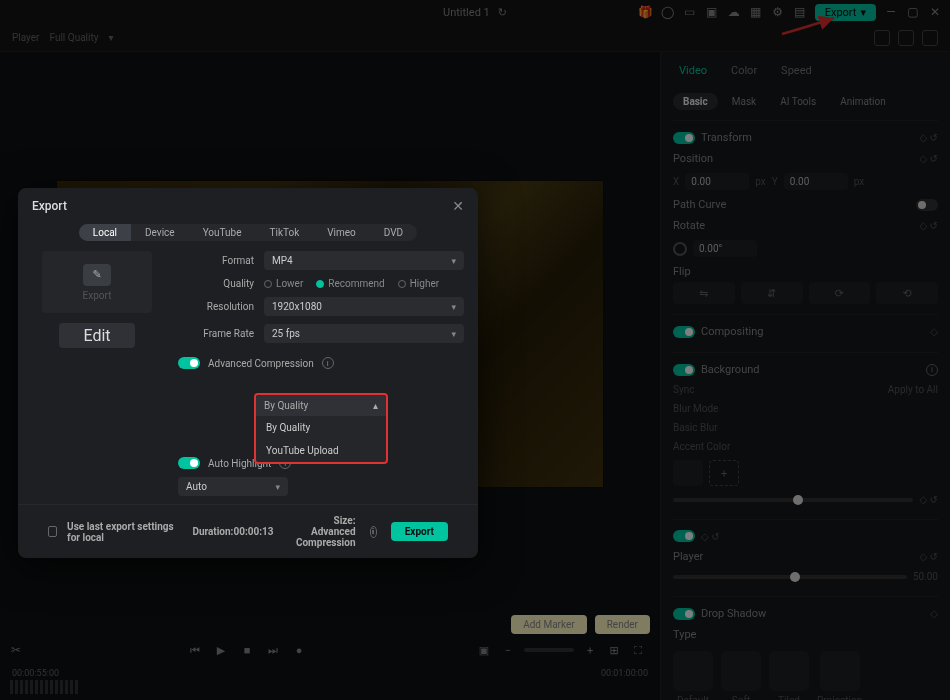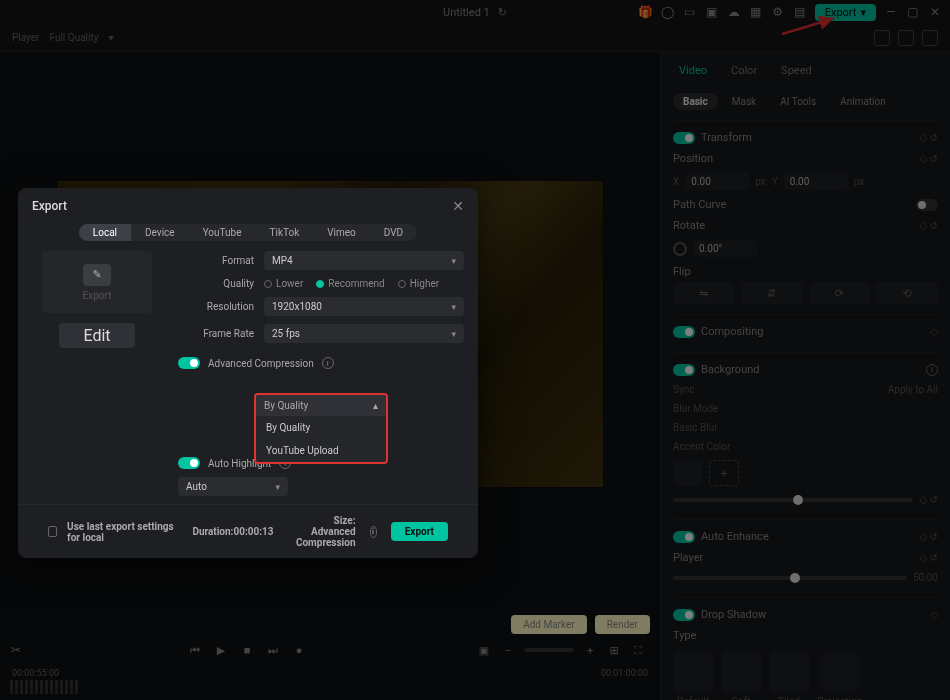--- a/index.html
+++ b/index.html
@@ -289,21 +289,20 @@
       </div>
       <div class="rrow">
           <div class="slider mid"></div>
           <span class="diamonds">◇ ↺</span>
         </div>
     </div>
 
     <div class="rsection">
       <div class="rrow">
         <span class="toggle on"></span>
-        <span class="rlabel">Auto Enhance</span>
         <span class="diamonds">◇ ↺</span>
       </div>
       <div class="rrow">
         <span class="rlabel">Player</span>
         <span class="diamonds">◇ ↺</span>
       </div>
       <div class="rrow">
         <div class="slider mid"></div>
         <span class="dimr">50.00</span>
       </div>

